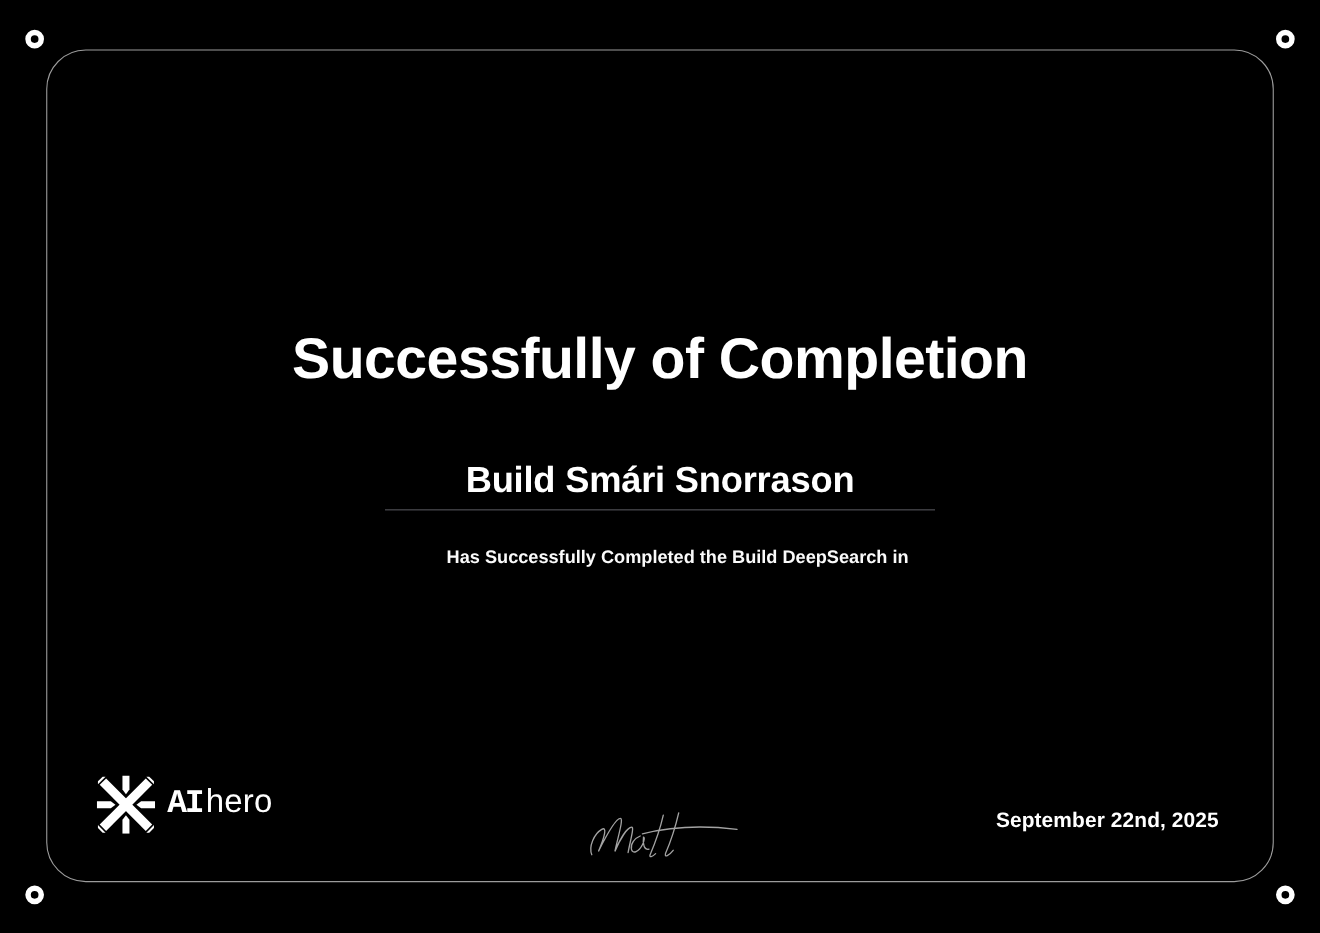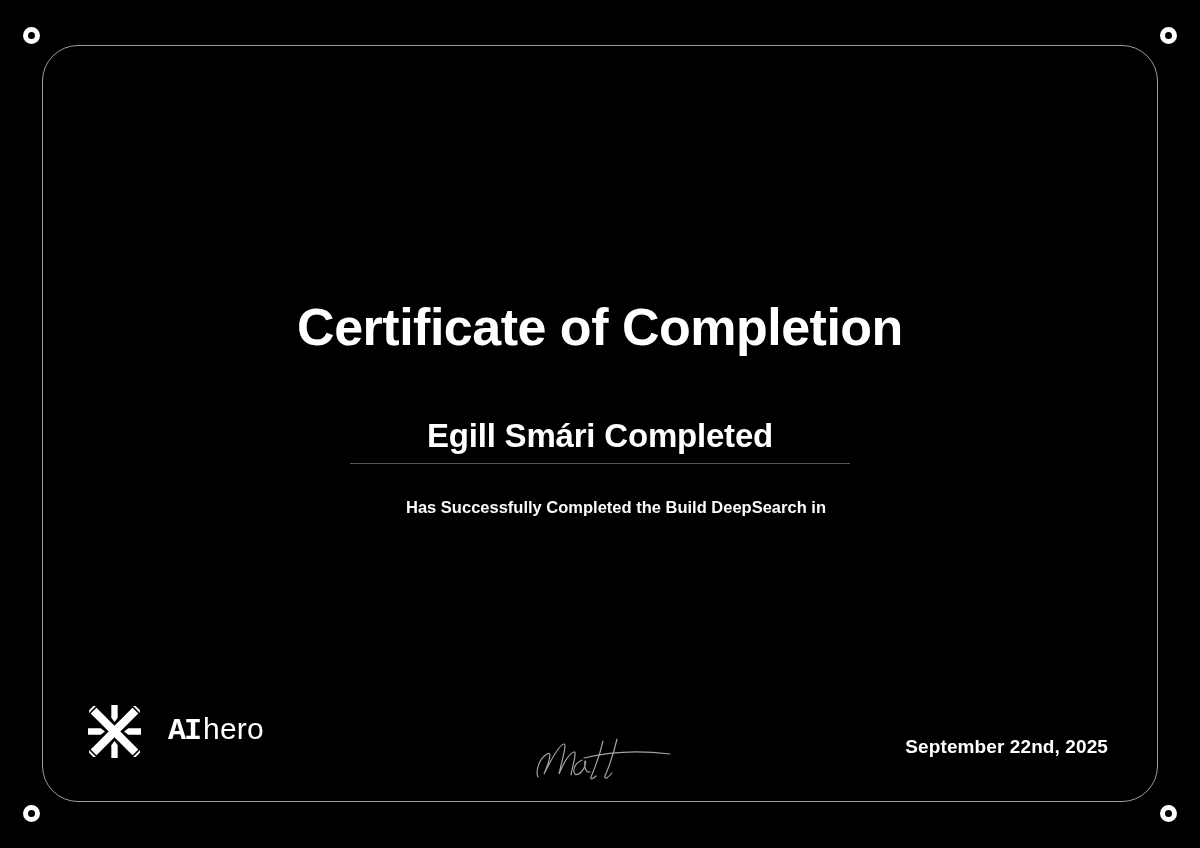--- a/index.html
+++ b/index.html
@@ -87,21 +87,21 @@
     padding-left: 16px;
   }
   .body-text p { margin: 0; }
 
   .logo {
     position: absolute;
     left: 88px;
     top: 702px;
     display: flex;
     align-items: center;
-    gap: 27px;
+    gap: 11px;
   }
   .logo-mark {
     width: 53px;
     height: 53px;
     display: block;
   }
   .logo-text {
     white-space: nowrap;
     line-height: 53px;
   }
@@ -144,23 +144,23 @@
 
 <div class="canvas">
 
   <div class="frame"></div>
 
   <div class="ring tl"></div>
   <div class="ring tr"></div>
   <div class="ring bl"></div>
   <div class="ring br"></div>
 
-  <h1 class="title">Certificate of Completion</h1>
-
-  <div class="recipient">Egill Smári Completed</div>
+  <h1 class="title">Successfully of Completion</h1>
+
+  <div class="recipient">Build Smári Snorrason</div>
   <div class="name-underline"></div>
 
   <div class="body-text">
     <p>Has Successfully Completed the Build DeepSearch in</p>
   </div>
 
   <div class="logo">
     <svg class="logo-mark" viewBox="0 0 100 100" xmlns="http://www.w3.org/2000/svg" aria-hidden="true">
       <g fill="#ffffff">
 

